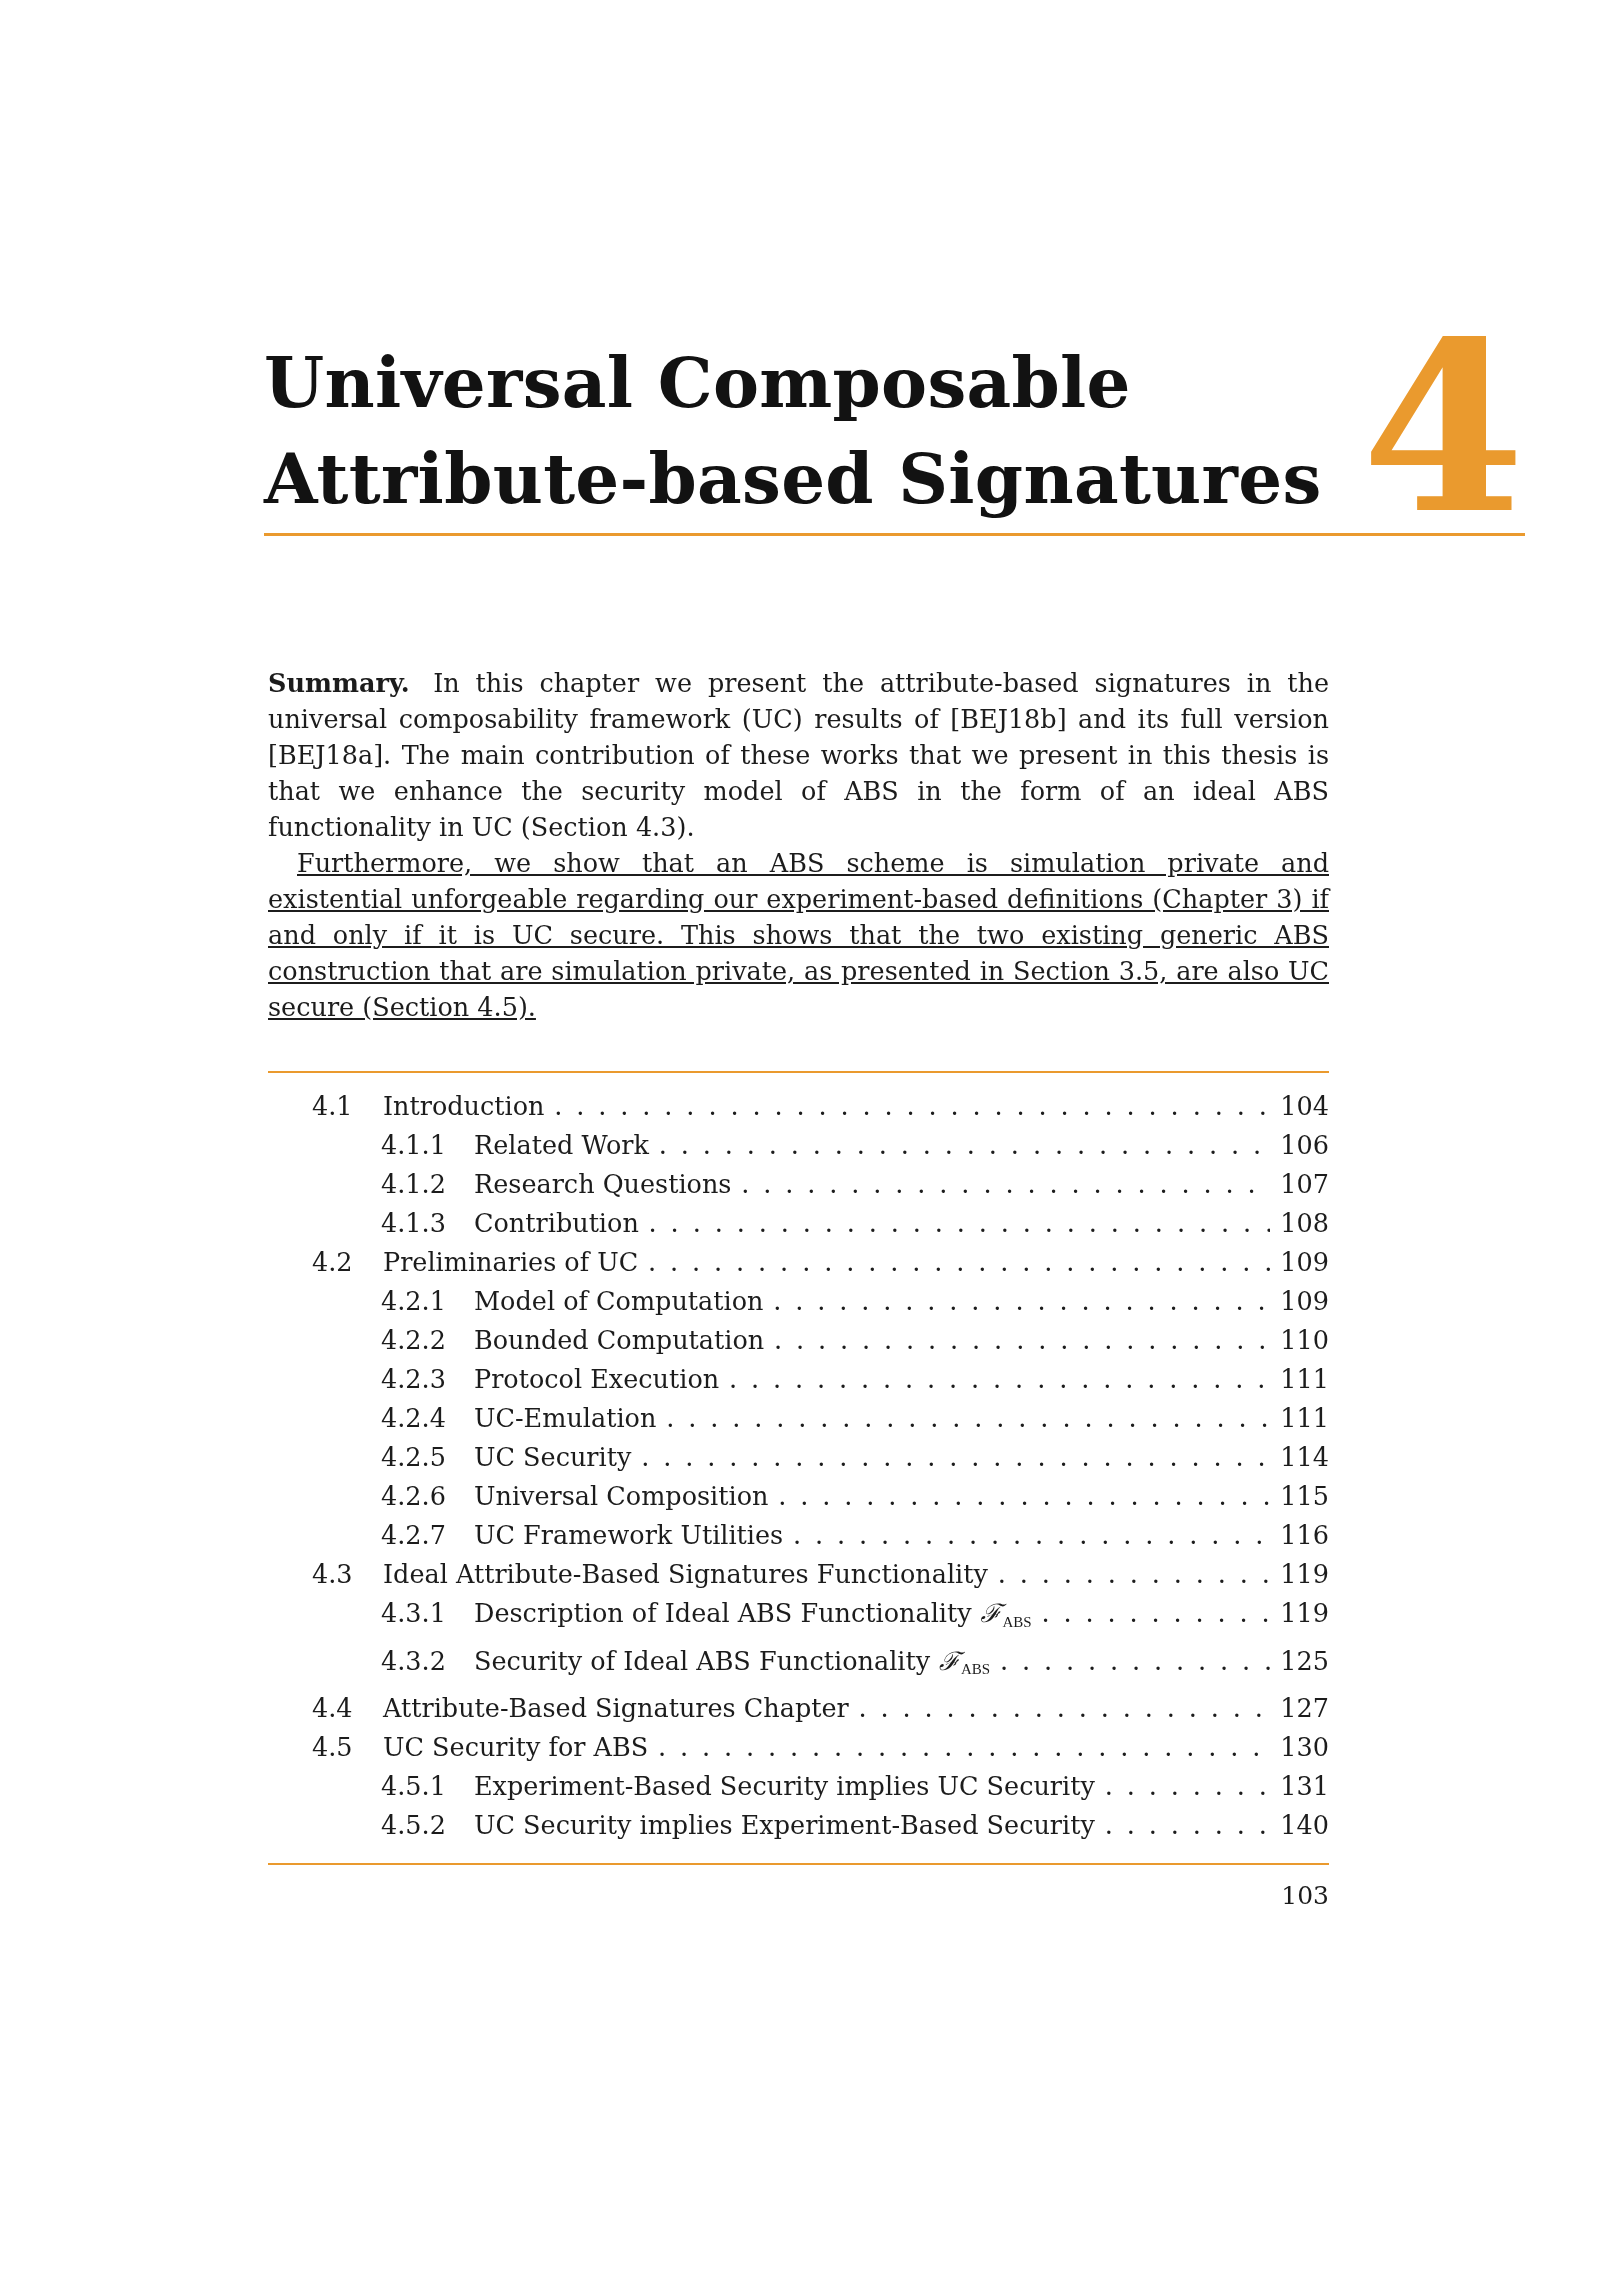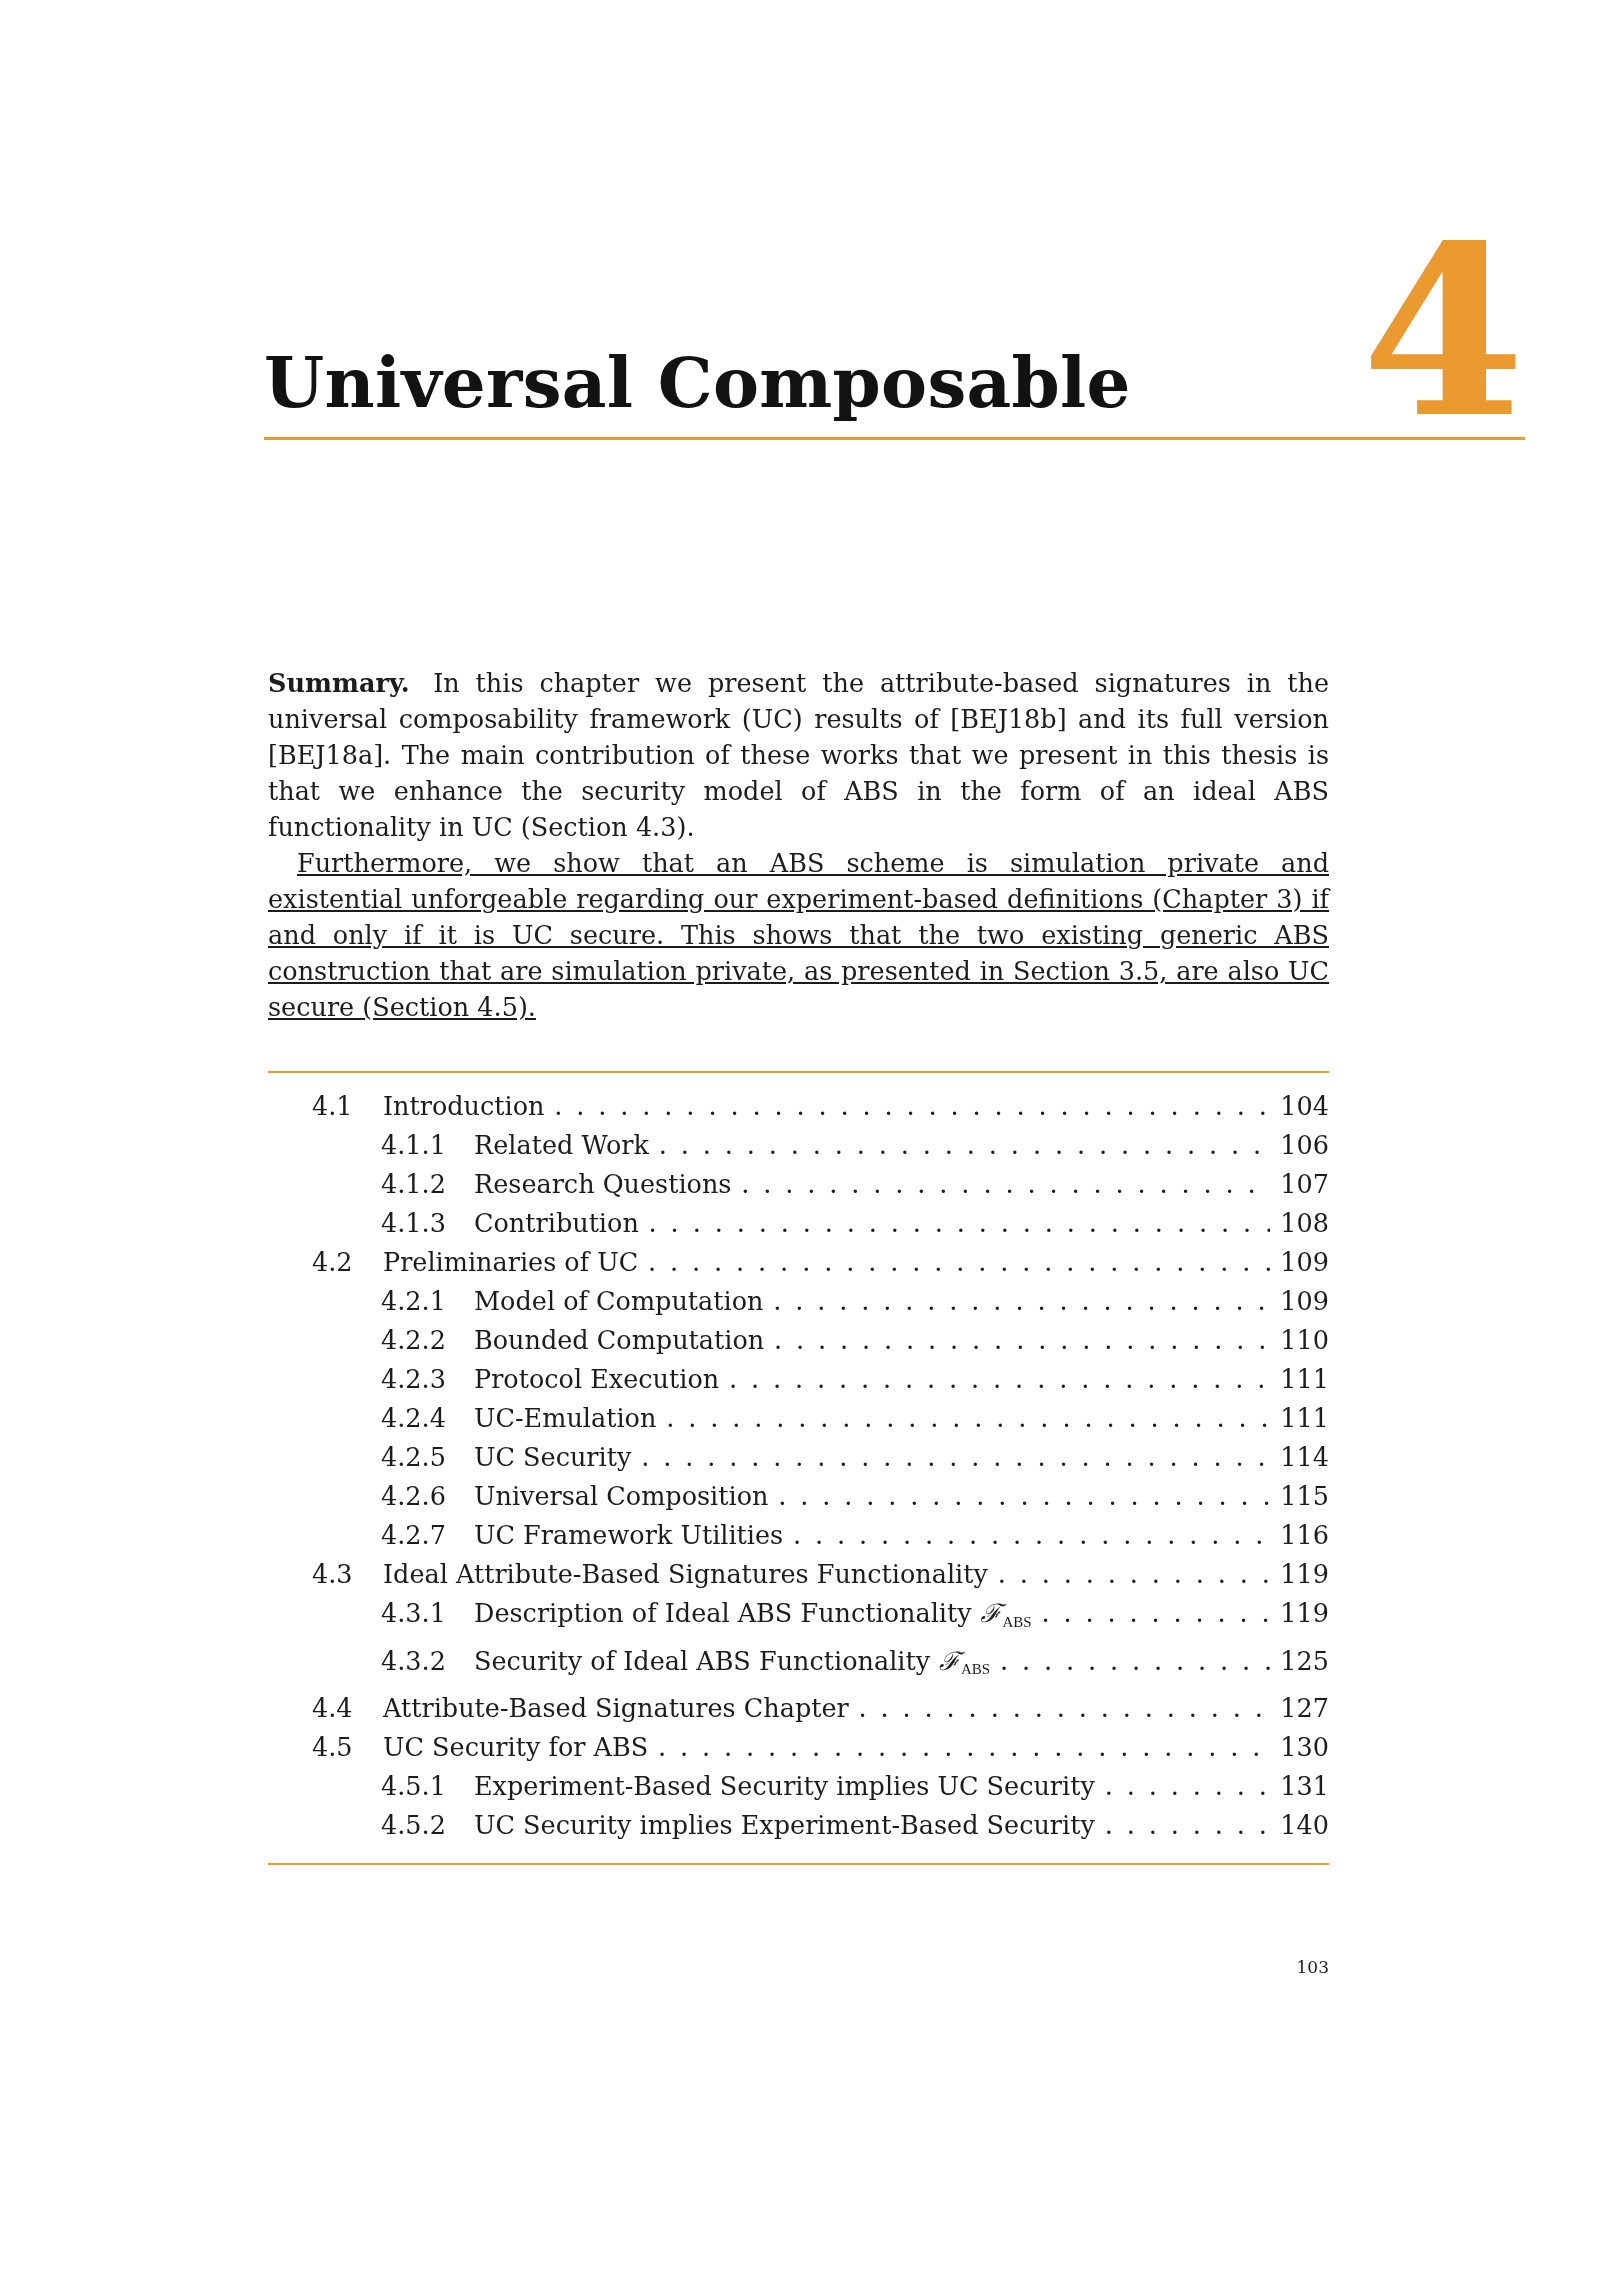--- a/index.html
+++ b/index.html
@@ -85,35 +85,36 @@
     white-space: nowrap;
     margin: 0 7.8px 0 9.8px;
   }
   .dots { letter-spacing: 2.9px; }
   .toc-page { flex: none; min-width: 51px; text-align: right; }
 
   
   .folio {
     position: absolute;
     left: 268px;
-    top: 1949px;
+    top: 1878px;
     width: 1061px;
-    font-size: 17px;
+    font-size: 25px;
     line-height: 36px;
     text-align: right;
   }
 </style>
 </head>
 <body>
 
 <div class="page">
 
   <div class="chapter-head">
     <div class="chapter-title">
       <div>Universal Composable</div>
+      <div>Attribute-based Signatures</div>
     </div>
     <div class="chapter-number">4</div>
   </div>
 
   <div class="summary">
     <p><span class="summary-heading">Summary.</span><span>In this chapter we present the attribute-based signatures in the universal composability framework (UC) results of [BEJ18b] and its full version [BEJ18a]. The main contribution of these works that we present in this thesis is that we enhance the security model of ABS in the form of an ideal ABS functionality in UC (Section 4.3).</span></p>
     <p class="para-indent">Furthermore, we show that an ABS scheme is simulation private and existential unforgeable regarding our experiment-based definitions (Chapter 3) if and only if it is UC secure. This shows that the two existing generic ABS construction that are simulation private, as presented in Section 3.5, are also UC secure (Section 4.5).</p>
   </div>
 
   <div class="toc">

